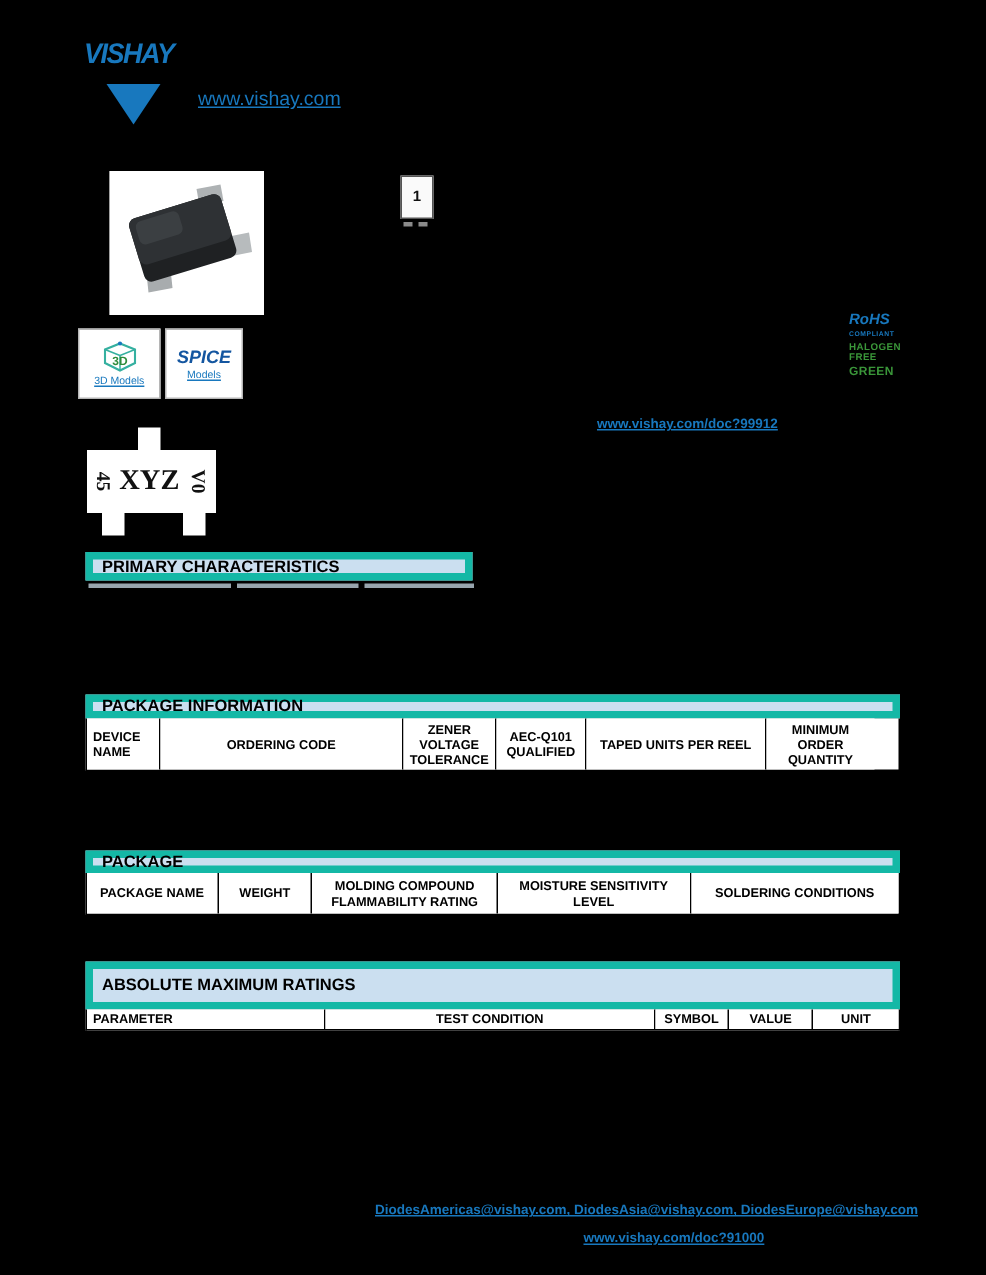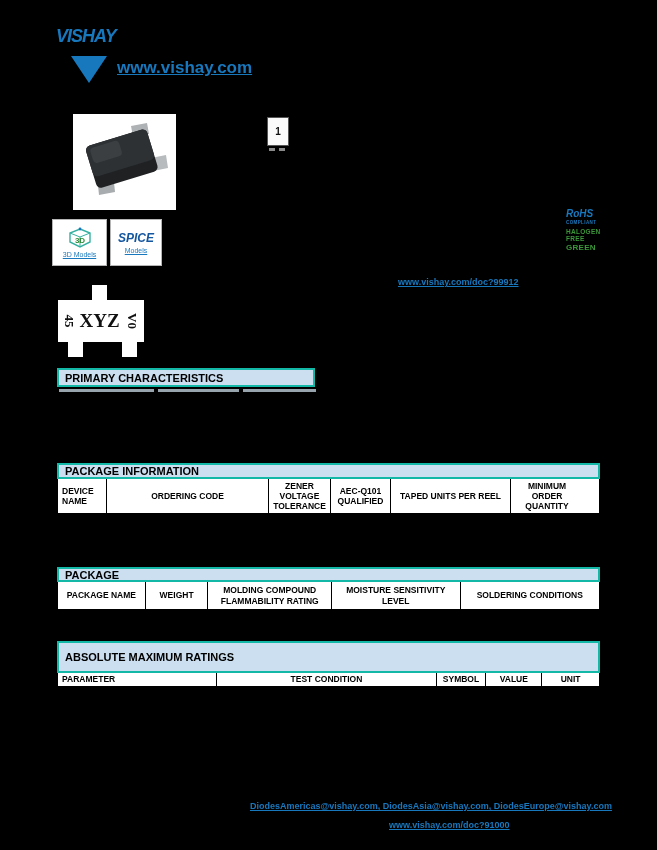--- a/index.html
+++ b/index.html
@@ -13,21 +13,21 @@
   .logo-word{
     left:56px;top:26px;color:#1878be;font-weight:bold;font-style:italic;
     font-size:18px;letter-spacing:-1px;transform:scaleY(1.05);
   }
   .logo-tri{
     left:71px;top:56px;width:0;height:0;
     border-left:18px solid transparent;border-right:18px solid transparent;
     border-top:27px solid #1878be;
   }
   .site-link{
-    left:117px;top:58px;color:#1878be;font-weight:bold;font-size:17px;
+    left:132px;top:58px;color:#1878be;font-weight:normal;font-size:13px;
     text-decoration:underline;cursor:pointer;
   }
 
   
   .photo{left:73px;top:114px;width:103px;height:96px;background:#fff;}
 
   
   .pin1{
     left:267px;top:117px;width:20px;height:27px;background:#fafafa;
     border:1px solid #555;display:flex;align-items:center;justify-content:center;
@@ -58,21 +58,21 @@
     display:flex;align-items:center;justify-content:center;gap:4px;color:#111;font-family:Liberation Serif, serif;
   }
   .mark-rot{transform:rotate(90deg);font-weight:bold;font-size:13px;letter-spacing:0px;}
   .mark-mid{font-weight:bold;font-size:19px;letter-spacing:0px;}
 
   
   .doc-link{color:#1878be;font-weight:bold;font-size:9px;text-decoration:underline;cursor:pointer;}
 
   
   .tbl-title{
-    background:#cbdff0;border:2px solid #14b8a6;box-sizing:border-box;
+    background:#cbdff0;border:5px solid #14b8a6;box-sizing:border-box;
     display:flex;align-items:center;color:#000;font-weight:bold;font-size:11px;
     padding-left:6px;
   }
   .hdr-row{display:flex;box-sizing:border-box;border:1px solid #000;border-top:none;background:#fff;}
   .hdr-cell{
     box-sizing:border-box;border-right:1px solid #000;background:#fff;color:#000;
     font-weight:bold;font-size:8.5px;line-height:1.2;text-align:center;
     display:flex;align-items:center;justify-content:center;padding:1px 2px;
   }
   .hdr-cell:last-child{border-right:none;}

